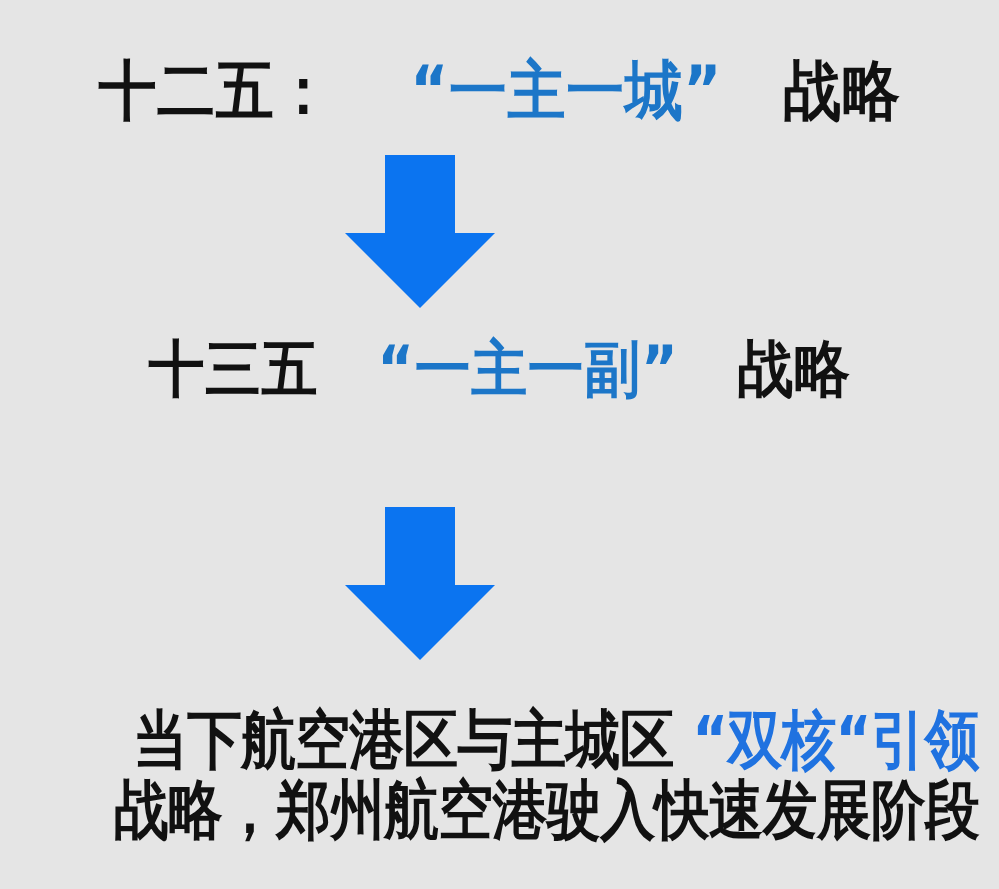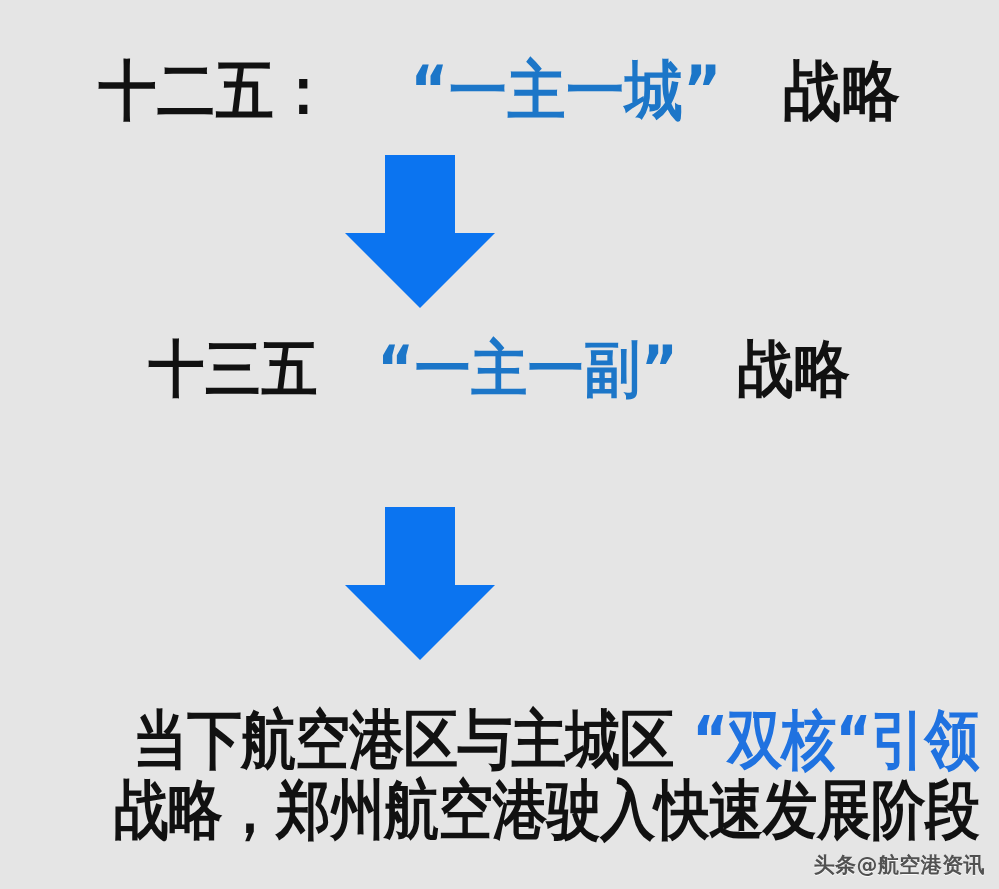--- a/index.html
+++ b/index.html
@@ -135,15 +135,14 @@
   <div id="row-stage-3">
     <span class="l">
       <span>当下航空港区与主城区</span>
       <span class="blue-bright">“双核“引领</span>
     </span>
     <span class="l">
       <span>战略，郑州航空港驶入快速发展阶段</span>
     </span>
   </div>
 
-  <div id="watermark">头条@航空港资讯</div>
 
 </div>
 
 </body></html>

